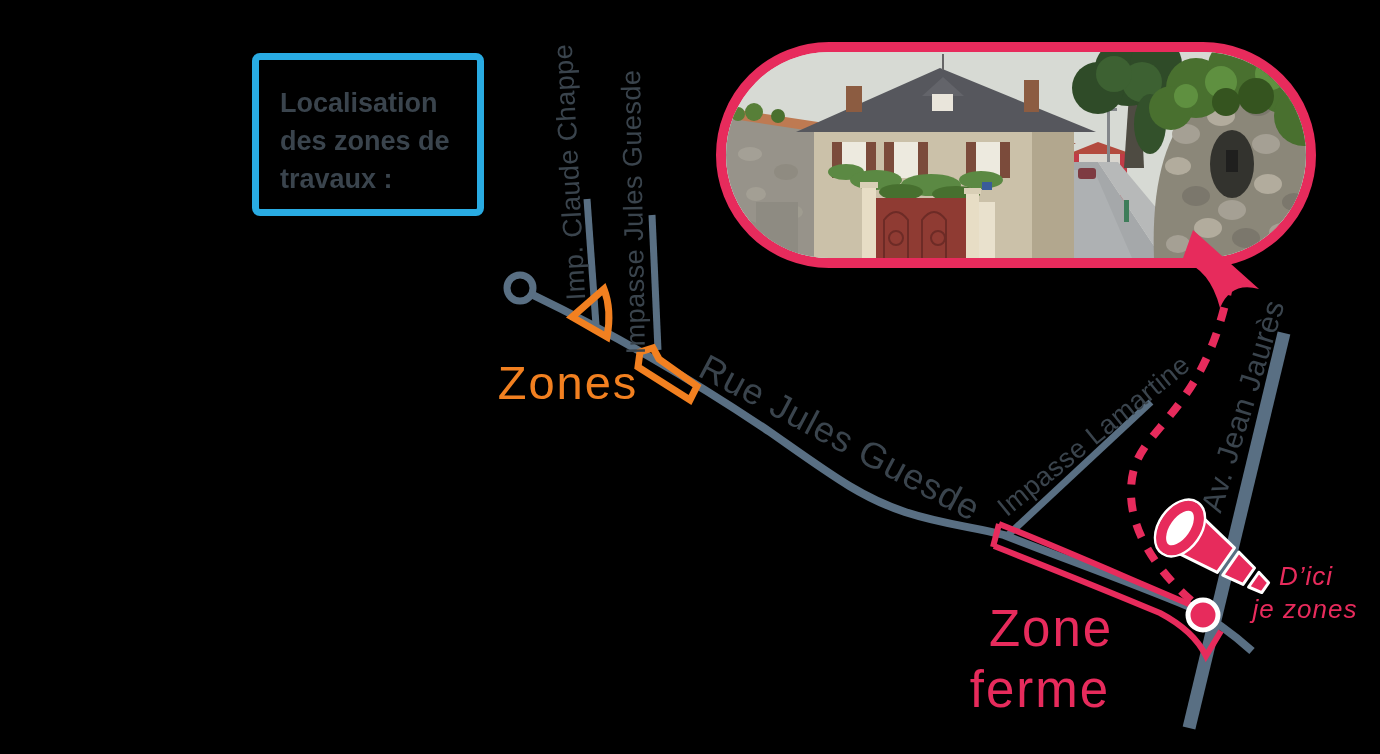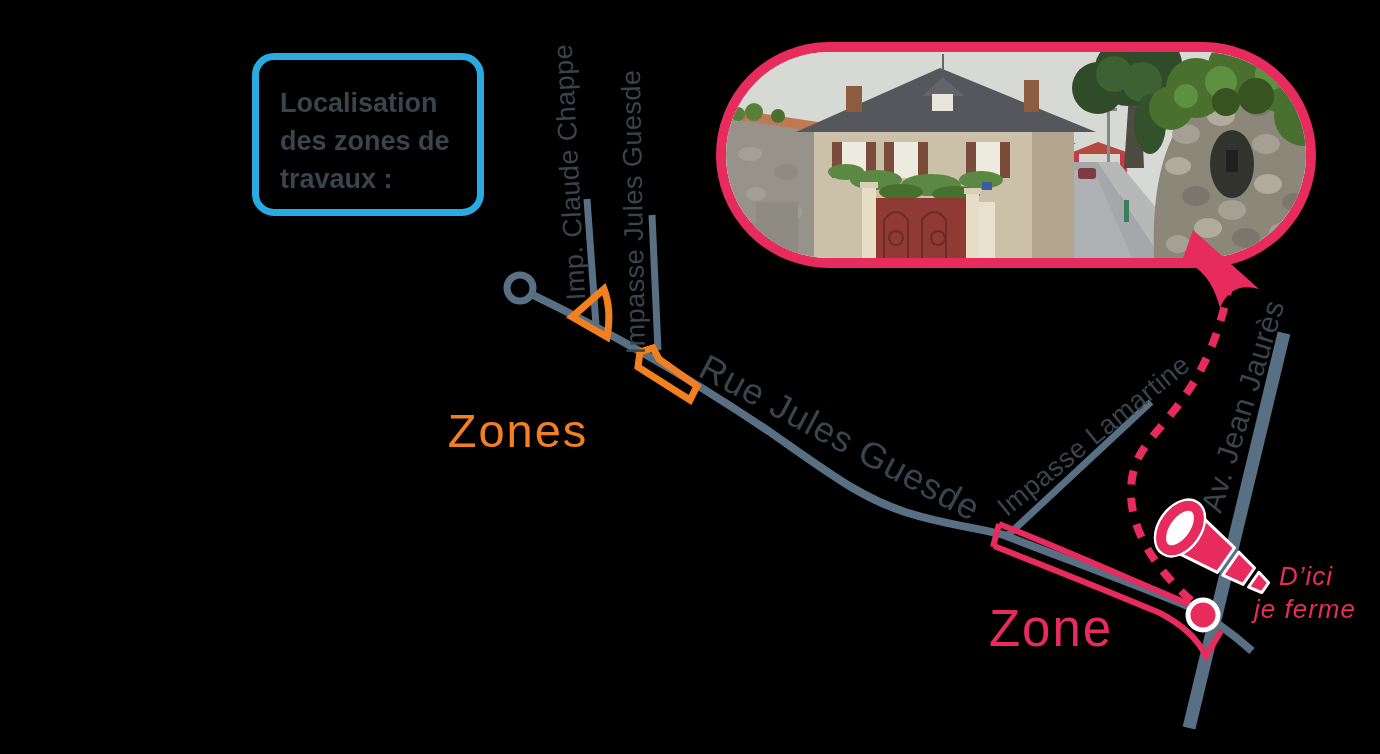--- a/index.html
+++ b/index.html
@@ -17,21 +17,21 @@
   .road{fill:none;stroke:var(--road);stroke-width:7;}
   .road-main{stroke-width:8;}
   .road-wide{stroke-width:13;}
   .zone-o{fill:none;stroke:var(--orange);stroke-width:7;stroke-linejoin:miter;}
   .zone-c{fill:none;stroke:var(--crimson);stroke-width:6;stroke-linejoin:miter;}
   .dash{fill:none;stroke:var(--crimson);stroke-width:8;stroke-dasharray:14 13;}
 
   
   .legend{position:absolute;left:252px;top:53px;width:232px;height:163px;
           box-sizing:border-box;border:7px solid var(--cyan);
-          border-radius:22px;z-index:4;}
+          border-radius:8px;z-index:4;}
   .legend-title{margin:25px 0 0 21px;width:185px;font-size:27px;font-weight:bold;
                 line-height:1.4;color:var(--ink);}
 
   
   .lbl{position:absolute;z-index:4;white-space:nowrap;
        transform:translate(-50%,-50%) rotate(var(--r,0deg));}
   .street{color:var(--ink);font-size:27px;letter-spacing:0.5px;}
   .orange-text{color:var(--orange);}
   .crimson-text{color:var(--crimson);}
   .zlabel{font-size:47px;letter-spacing:2px;}
@@ -195,19 +195,20 @@
   <div class="legend">
     <div class="legend-title">Localisation des zones de travaux :</div>
   </div>
 
   <div class="lbl street" style="left:570px;top:172px;--r:-93deg;">Imp. Claude Chappe</div>
   <div class="lbl street" style="left:634px;top:212px;--r:-91deg;">Impasse Jules Guesde</div>
   <div class="lbl street" style="left:840px;top:438px;--r:28deg;font-size:36px;letter-spacing:1px;">Rue Jules Guesde</div>
   <div class="lbl street" style="left:1094px;top:436px;--r:-39deg;">Impasse Lamartine</div>
   <div class="lbl street" style="left:1243px;top:406px;--r:-73deg;font-size:30px;">Av. Jean Jaurès</div>
 
-  <div class="lbl zlabel orange-text" style="left:518px;top:382px;margin-top:48px;">Zones</div>
+  <div class="lbl zlabel orange-text" style="left:568px;top:382px;">Zones</div>
   <div class="lbl zlabel crimson-text" style="left:1051px;top:628px;font-size:51px;">Zone</div>
+  <div class="lbl zlabel crimson-text" style="left:1040px;top:689px;font-size:51px;">ferme</div>
 
   <div class="lbl vision" style="left:1306px;top:576px;">D’ici</div>
-  <div class="lbl vision" style="left:1305px;top:609px;">je ferme</div>
+  <div class="lbl vision" style="left:1305px;top:609px;">je zones</div>
 
 </div>
 
 </body></html>

